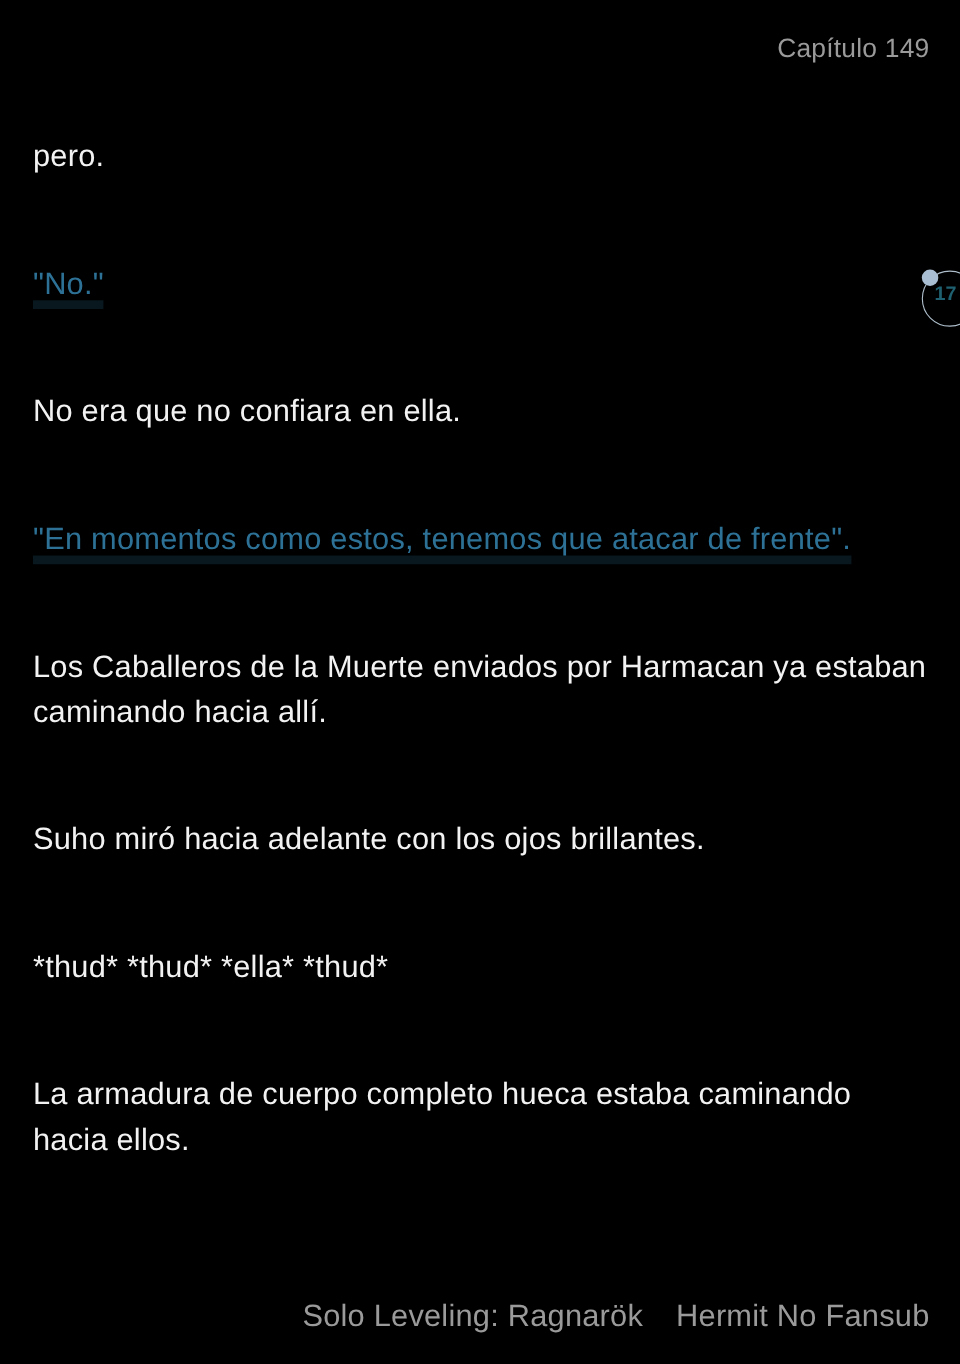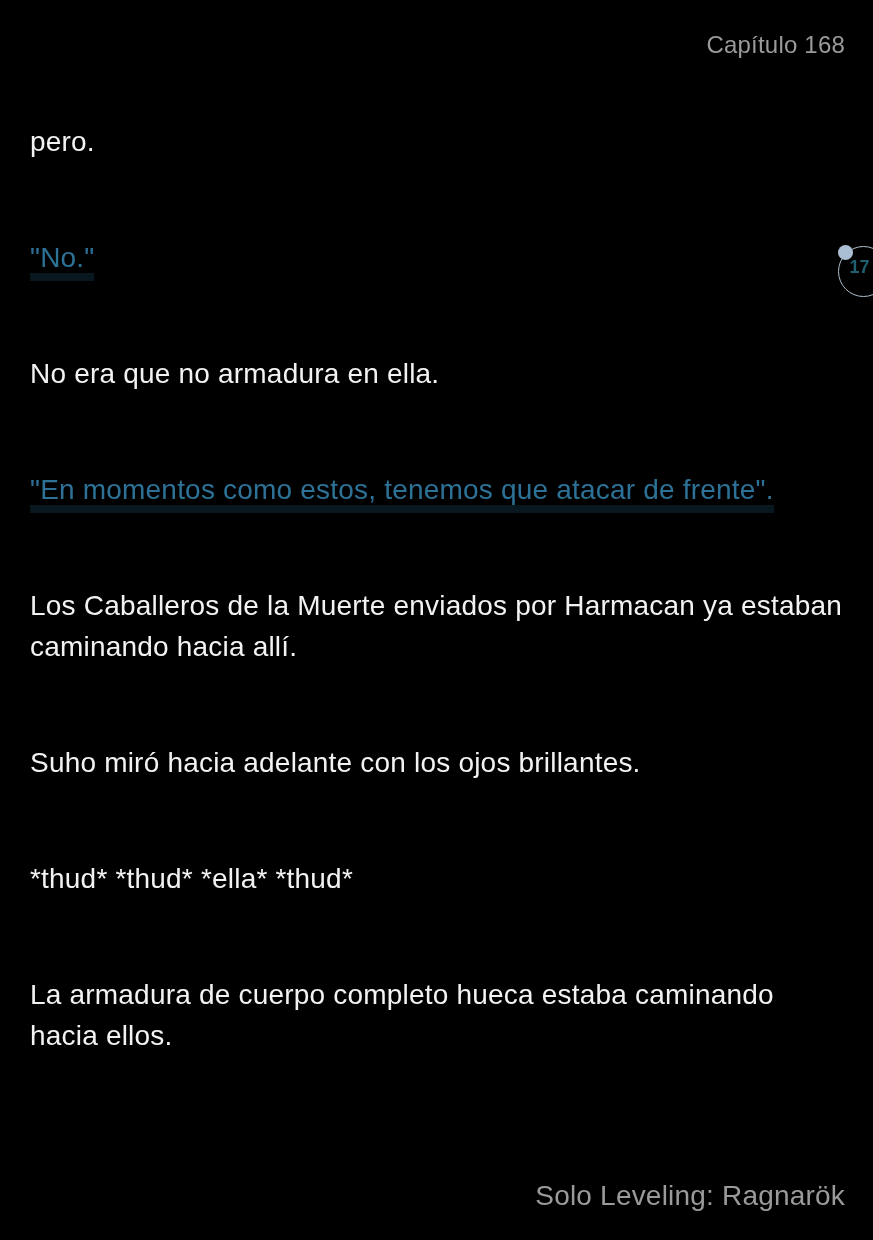--- a/index.html
+++ b/index.html
@@ -107,39 +107,40 @@
     line-height: 32px;
     letter-spacing: 0.2px;
   }
 </style>
 </head>
 <body>
 
 <div class="page">
 
   <header class="top-bar">
-    <span class="chapter-label">Capítulo 168</span>
+    <span class="chapter-label">Capítulo 149</span>
   </header>
 
   <main class="content" id="content">
       <p class="para normal"><span class="t">pero.</span></p>
       <p class="para dialogue"><span class="t">"No."</span></p>
-      <p class="para normal"><span class="t">No era que no armadura en ella.</span></p>
+      <p class="para normal"><span class="t">No era que no confiara en ella.</span></p>
       <p class="para dialogue"><span class="t">"En momentos como estos, tenemos que atacar de frente".</span></p>
       <p class="para normal"><span class="t">Los Caballeros de la Muerte enviados por Harmacan ya estaban
 caminando hacia allí.</span></p>
       <p class="para normal"><span class="t">Suho miró hacia adelante con los ojos brillantes.</span></p>
       <p class="para normal"><span class="t">*thud* *thud* *ella* *thud*</span></p>
       <p class="para normal"><span class="t">La armadura de cuerpo completo hueca estaba caminando
 hacia ellos.</span></p>
     </main>
 
   <div class="comment-badge">
     <span class="badge-ring"></span>
     <span class="badge-dot"></span>
     <span class="badge-count">17</span>
   </div>
 
   <footer class="bottom-bar">
     <span class="series-title">Solo Leveling: Ragnarök</span>
+    <span class="fansub-credit">Hermit No Fansub</span>
   </footer>
 
 </div>
 
 </body></html>

